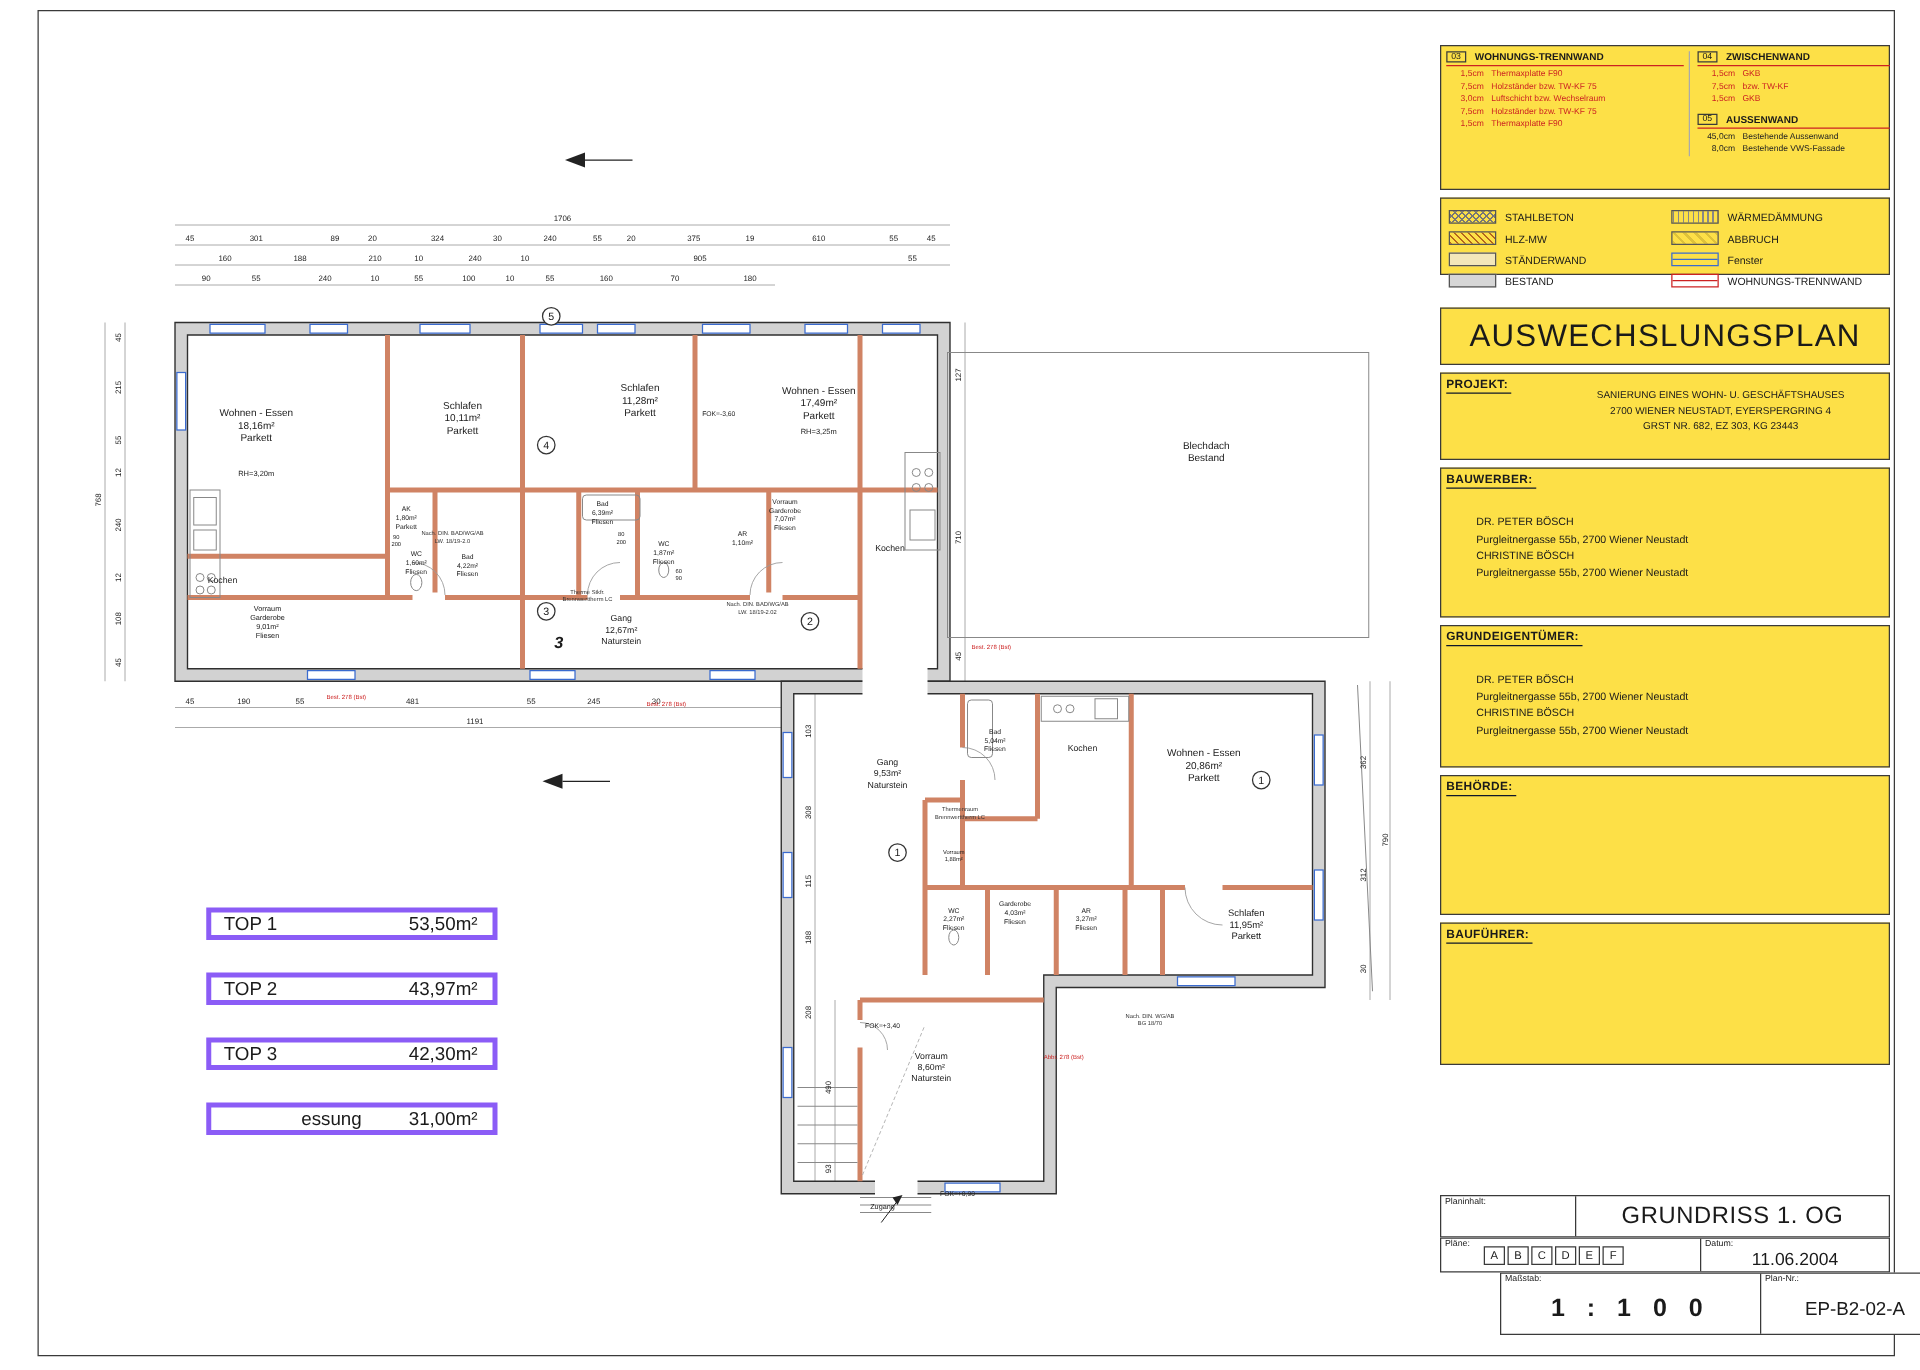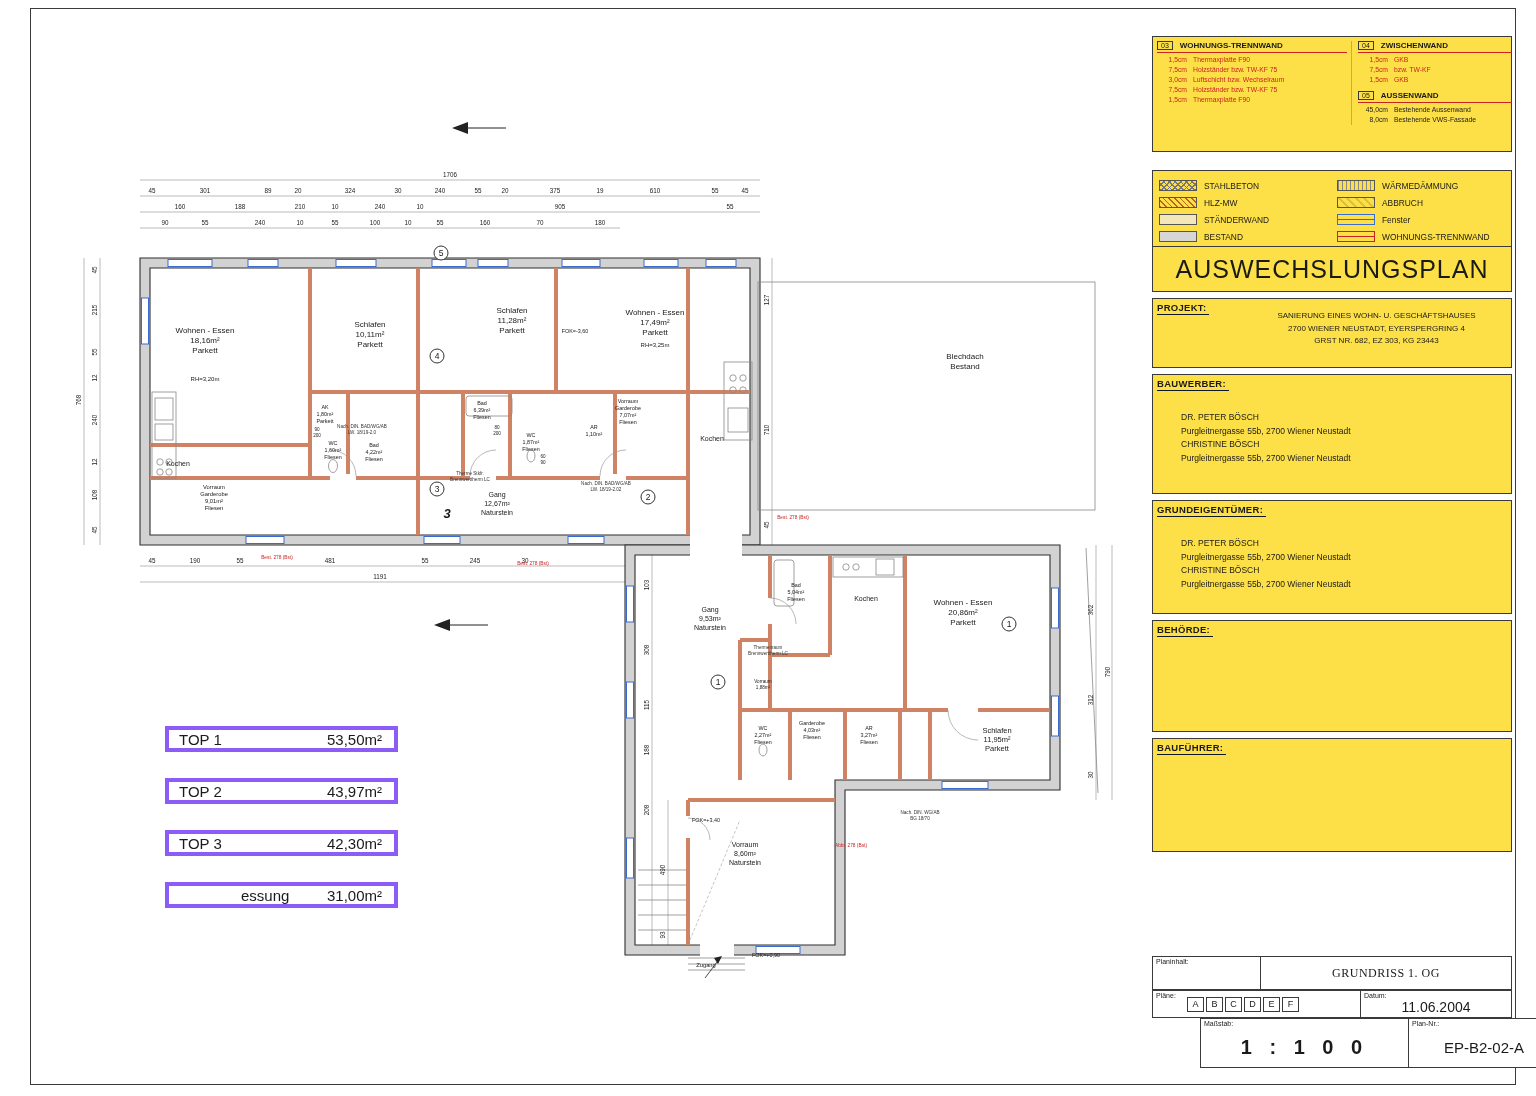--- a/index.html
+++ b/index.html
@@ -28,21 +28,21 @@
   .tb-label{position:absolute;top:2px;left:4px;font-size:9.5px;font-weight:bold;letter-spacing:.3px;border-bottom:1px solid #0f172a;padding:1px 3px 1px 0;}
   .box-legend{top:36px;height:116px;}
   .lg-col1{position:absolute;left:4px;top:4px;width:190px;}
   .lg-col2{position:absolute;left:198px;top:4px;width:154px;border-left:1px solid #aaa;padding-left:6px;}
   .lg-head{display:flex;align-items:center;font-size:8px;font-weight:bold;border-bottom:1px solid #cc2222;padding-bottom:2px;margin-bottom:2px;}
   .lg-num{border:1px solid #3a3a3a;font-size:7px;font-weight:normal;padding:0 3px;margin-right:7px;}
   .lg-row{display:flex;font-size:6.8px;color:#cc2222;line-height:10px;}
   .lg-row .s{width:30px;text-align:right;margin-right:6px;flex:0 0 auto;}
   .lg-row.blackrow{color:#222;}
   .lg-head.h05{margin-top:6px;}
-  .box-materials{top:158px;height:82px;margin-top:12px;}
+  .box-materials{top:158px;height:62px;}
   .mat-grid{position:absolute;left:6px;right:4px;top:6px;display:grid;grid-template-columns:1fr 1fr;grid-auto-rows:17px;column-gap:8px;}
   .mat-item{display:flex;align-items:center;font-size:8.4px;}
   .sw{width:38px;height:11px;border:1px solid #555;margin-right:7px;flex:0 0 auto;box-sizing:border-box;background:#fff;}
   .sw-stahlbeton{background:repeating-linear-gradient(45deg,#777 0 1px,transparent 1px 4px),repeating-linear-gradient(-45deg,#777 0 1px,transparent 1px 4px);}
   .sw-hlz{background:repeating-linear-gradient(45deg,#b5651d 0 1px,transparent 1px 4px);}
   .sw-staender{background:#f3e7b9;}
   .sw-bestand{background:#d6d6d6;}
   .sw-daemm{background:repeating-linear-gradient(90deg,#888 0 1px,transparent 1px 4px);}
   .sw-abbruch{background:repeating-linear-gradient(45deg,#dec23a 0 2px,transparent 2px 6px);}
   .sw-fenster{border-color:#3a6bcf;background:linear-gradient(#3a6bcf,#3a6bcf) center/100% 1px no-repeat;}
@@ -58,21 +58,21 @@
   .box-bauf{top:738px;height:114px;}
   .box-planv{top:858px;height:96px;}
   .tb-row{position:absolute;left:1152px;width:360px;background:#fff;border:1px solid #3a3a3a;box-sizing:border-box;display:flex;}
   .row-planinhalt{top:956px;height:34px;}
   .row-plaene{top:990px;height:28px;}
   .row-mass{top:1018px;height:50px;margin-left:48px;}
   .cell-l{position:relative;border-right:1px solid #3a3a3a;box-sizing:border-box;}
   .cell-r{position:relative;flex:1;display:flex;align-items:center;justify-content:center;}
   .cell-tag{position:absolute;top:1px;left:3px;font-size:7px;}
   .w108{width:108px;}.w208{width:208px;}
-  .pi-val{font-size:12px;letter-spacing:.5px;font-family:Liberation Serif, serif;}
+  .pi-val{font-size:19px;letter-spacing:.5px;}
   .pl-wrap{display:flex;align-items:center;height:100%;padding-left:34px;}
   .pl-letter{width:17px;height:15px;border:1px solid #3a3a3a;font-size:9px;display:flex;align-items:center;justify-content:center;margin-right:2px;box-sizing:border-box;}
   .datum-val{font-size:14px;margin-top:6px;}
   .mass-val{font-size:20px;font-weight:bold;letter-spacing:6px;margin-top:8px;}
   .plannr-val{font-size:15px;margin-top:8px;}
   
   .at-row{position:absolute;left:165px;width:233px;height:26px;border:4px solid #8b5cf6;background:#fff;display:flex;justify-content:space-between;align-items:center;padding:0 12px 0 10px;box-sizing:border-box;font-size:15px;z-index:2;}
   .at-1{top:726px}.at-2{top:778px}.at-3{top:830px}.at-4{top:882px}
   .at-4 .at-lab{margin-left:62px;}
   

